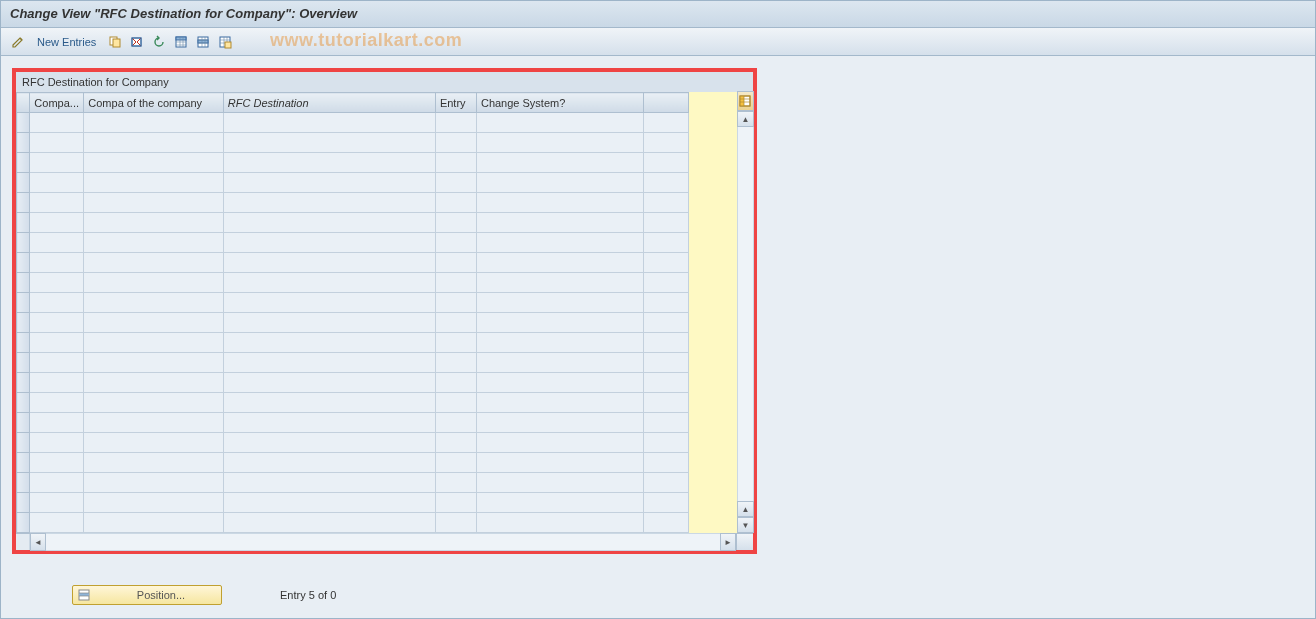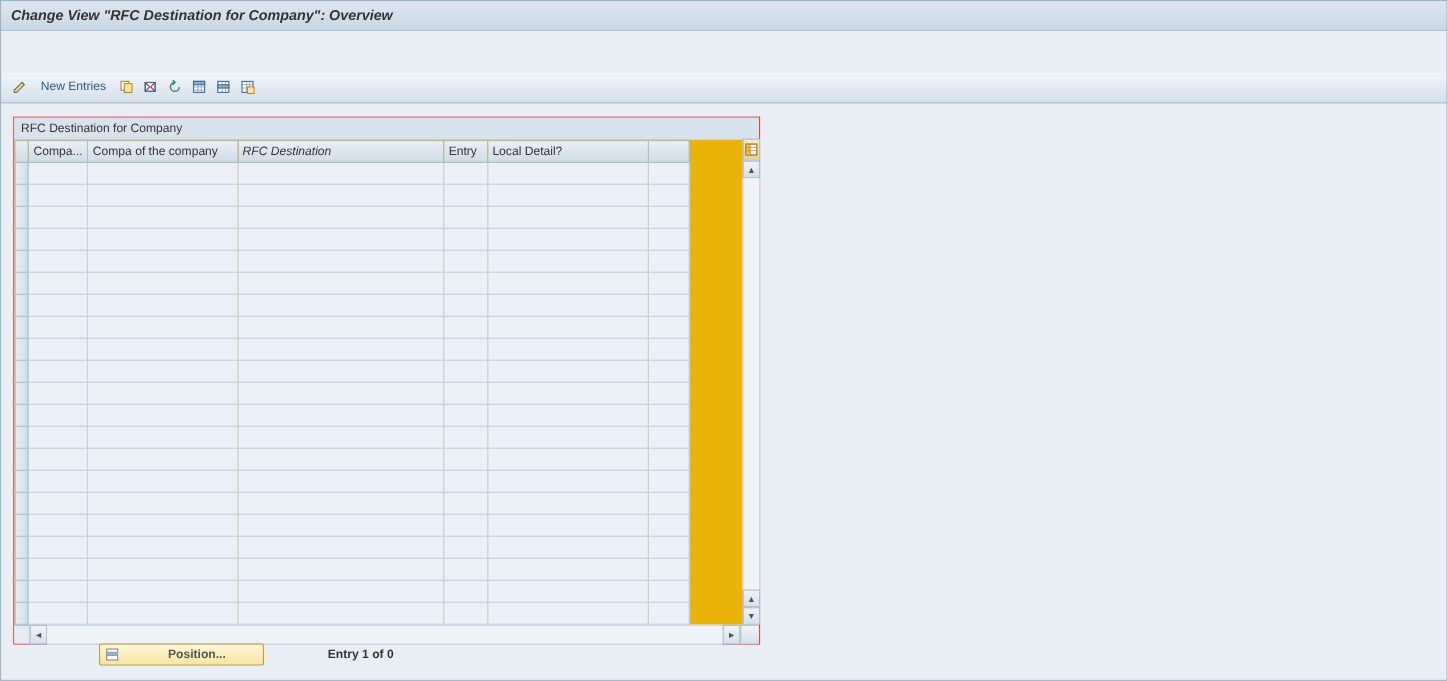--- a/index.html
+++ b/index.html
@@ -23,24 +23,23 @@
       font-style: italic;
       font-size: 13px;
       color: #333;
     }
     .toolbar {
       background: linear-gradient(to bottom, #f0f4f8 0%, #d5e0eb 100%);
       border-bottom: 1px solid #a3b8cb;
       padding: 3px 8px;
       height: 28px;
       display: flex;
-      align-items: flex-start;
+      align-items: center;
       gap: 2px;
       position: relative;
-      margin-top: 38px;
     }
     .tb-btn {
       width: 20px;
       height: 20px;
       display: inline-flex;
       align-items: center;
       justify-content: center;
       border: 1px solid transparent;
       border-radius: 2px;
       cursor: pointer;
@@ -65,34 +64,34 @@
       font-weight: bold;
       color: rgba(230, 140, 40, 0.45);
       pointer-events: none;
       letter-spacing: 0.5px;
     }
     .content {
       padding: 12px;
       background: #e8eef4;
     }
     .table-frame {
-      border: 1px solid #ef4444;
+      border: 4px solid #ef4444;
       background: #d8e2ec;
-      width: 679px;
+      width: 745px;
       display: inline-block;
     }
     .table-title {
       font-size: 11px;
       color: #333;
       padding: 4px 6px;
       background: #d8e2ec;
     }
     .grid-container {
       display: flex;
-      background: #eab308;
+      background: #fef9c3;
       gap: 48px;
     }
     .grid {
       border-collapse: collapse;
       table-layout: fixed;
     }
     .grid th {
       background: linear-gradient(to bottom, #e9eff5 0%, #cfdbe7 100%);
       border: 1px solid #aebfd0;
       height: 20px;
@@ -183,22 +182,21 @@
     }
     .hscroll-track { flex:1; background:#eef3f8; border-top:1px solid #cbd8e4; border-bottom:1px solid #cbd8e4; margin:-1px 0;}
     .hscroll-corner { width: 17px; background: linear-gradient(to bottom,#f0f4f8,#d5e0eb); border-left:1px solid #aebfd0;}
     .footer-area {
       position: absolute;
       bottom: 14px;
       left: 0;
       width: 100%;
       display: flex;
       align-items: center;
-      padding-left: 90px;
-      font-weight: bold;
+      padding-left: 72px;
     }
     .position-btn {
       display: inline-flex;
       align-items: center;
       gap: 20px;
       border: 1px solid #c0a030;
       background: linear-gradient(to bottom, #fff6d8 0%, #f6e6a0 100%);
       padding: 2px 10px 2px 4px;
       border-radius: 2px;
       cursor: pointer;
@@ -275,35 +273,36 @@
         <path d="M2 5 H12 M2 8 H12 M6 2 V12 M9 2 V12" stroke="#6a8aaa" stroke-width="0.6"></path>
       </svg>
   </span>
   <span class="tb-btn">
     <svg class="icon-svg" width="14" height="14" viewBox="0 0 14 14">
         <rect x="2" y="2" width="10" height="10" fill="#fff" stroke="#3a6aa0"></rect>
         <path d="M2 5 H12 M2 8 H12 M6 2 V12 M9 2 V12" stroke="#6a8aaa" stroke-width="0.6"></path>
         <rect x="7" y="7" width="6" height="6" fill="#ffe6a0" stroke="#b08a30"></rect>
       </svg>
   </span>
+  <span class="watermark">www.tutorialkart.com</span>
 </div>
 
 <div class="content">
   <div class="table-frame">
     <div class="table-title">RFC Destination for Company</div>
     <div class="grid-container">
       <table class="grid">
         <thead>
           <tr>
             <th class="row-selector-h"></th>
             <th class="col-compa">Compa...</th>
             <th class="col-name">Compa of the company</th>
             <th class="col-rfc">RFC Destination</th>
             <th class="col-detail">Entry</th>
-            <th class="col-local">Local Detail?</th>
+            <th class="col-local">Change System?</th>
             <th class="last-gap"></th>
           </tr>
         </thead>
         <tbody id="grid-body">
             <tr>
               <td class="row-selector"></td>
               <td class="col-compa"></td>
               <td class="col-name"></td>
               <td class="col-rfc"></td>
               <td class="col-detail"></td>
@@ -521,16 +520,16 @@
   <span class="position-btn">
     <span class="pb-icon">
       <svg width="12" height="12" viewBox="0 0 12 12">
           <rect x="1" y="1" width="10" height="10" fill="#fff" stroke="#888"></rect>
           <rect x="1" y="4" width="10" height="3" fill="#8fb4d8"></rect>
           <path d="M1 4 H11 M1 7 H11" stroke="#888" stroke-width="0.7"></path>
         </svg>
     </span>
     <span class="pb-text">Position...</span>
   </span>
-  <span class="entry-status">Entry 1 of 0</span>
+  <span class="entry-status">Entry 5 of 0</span>
 </div>
 
 <div class="outer-border"></div>
 
 </body></html>

